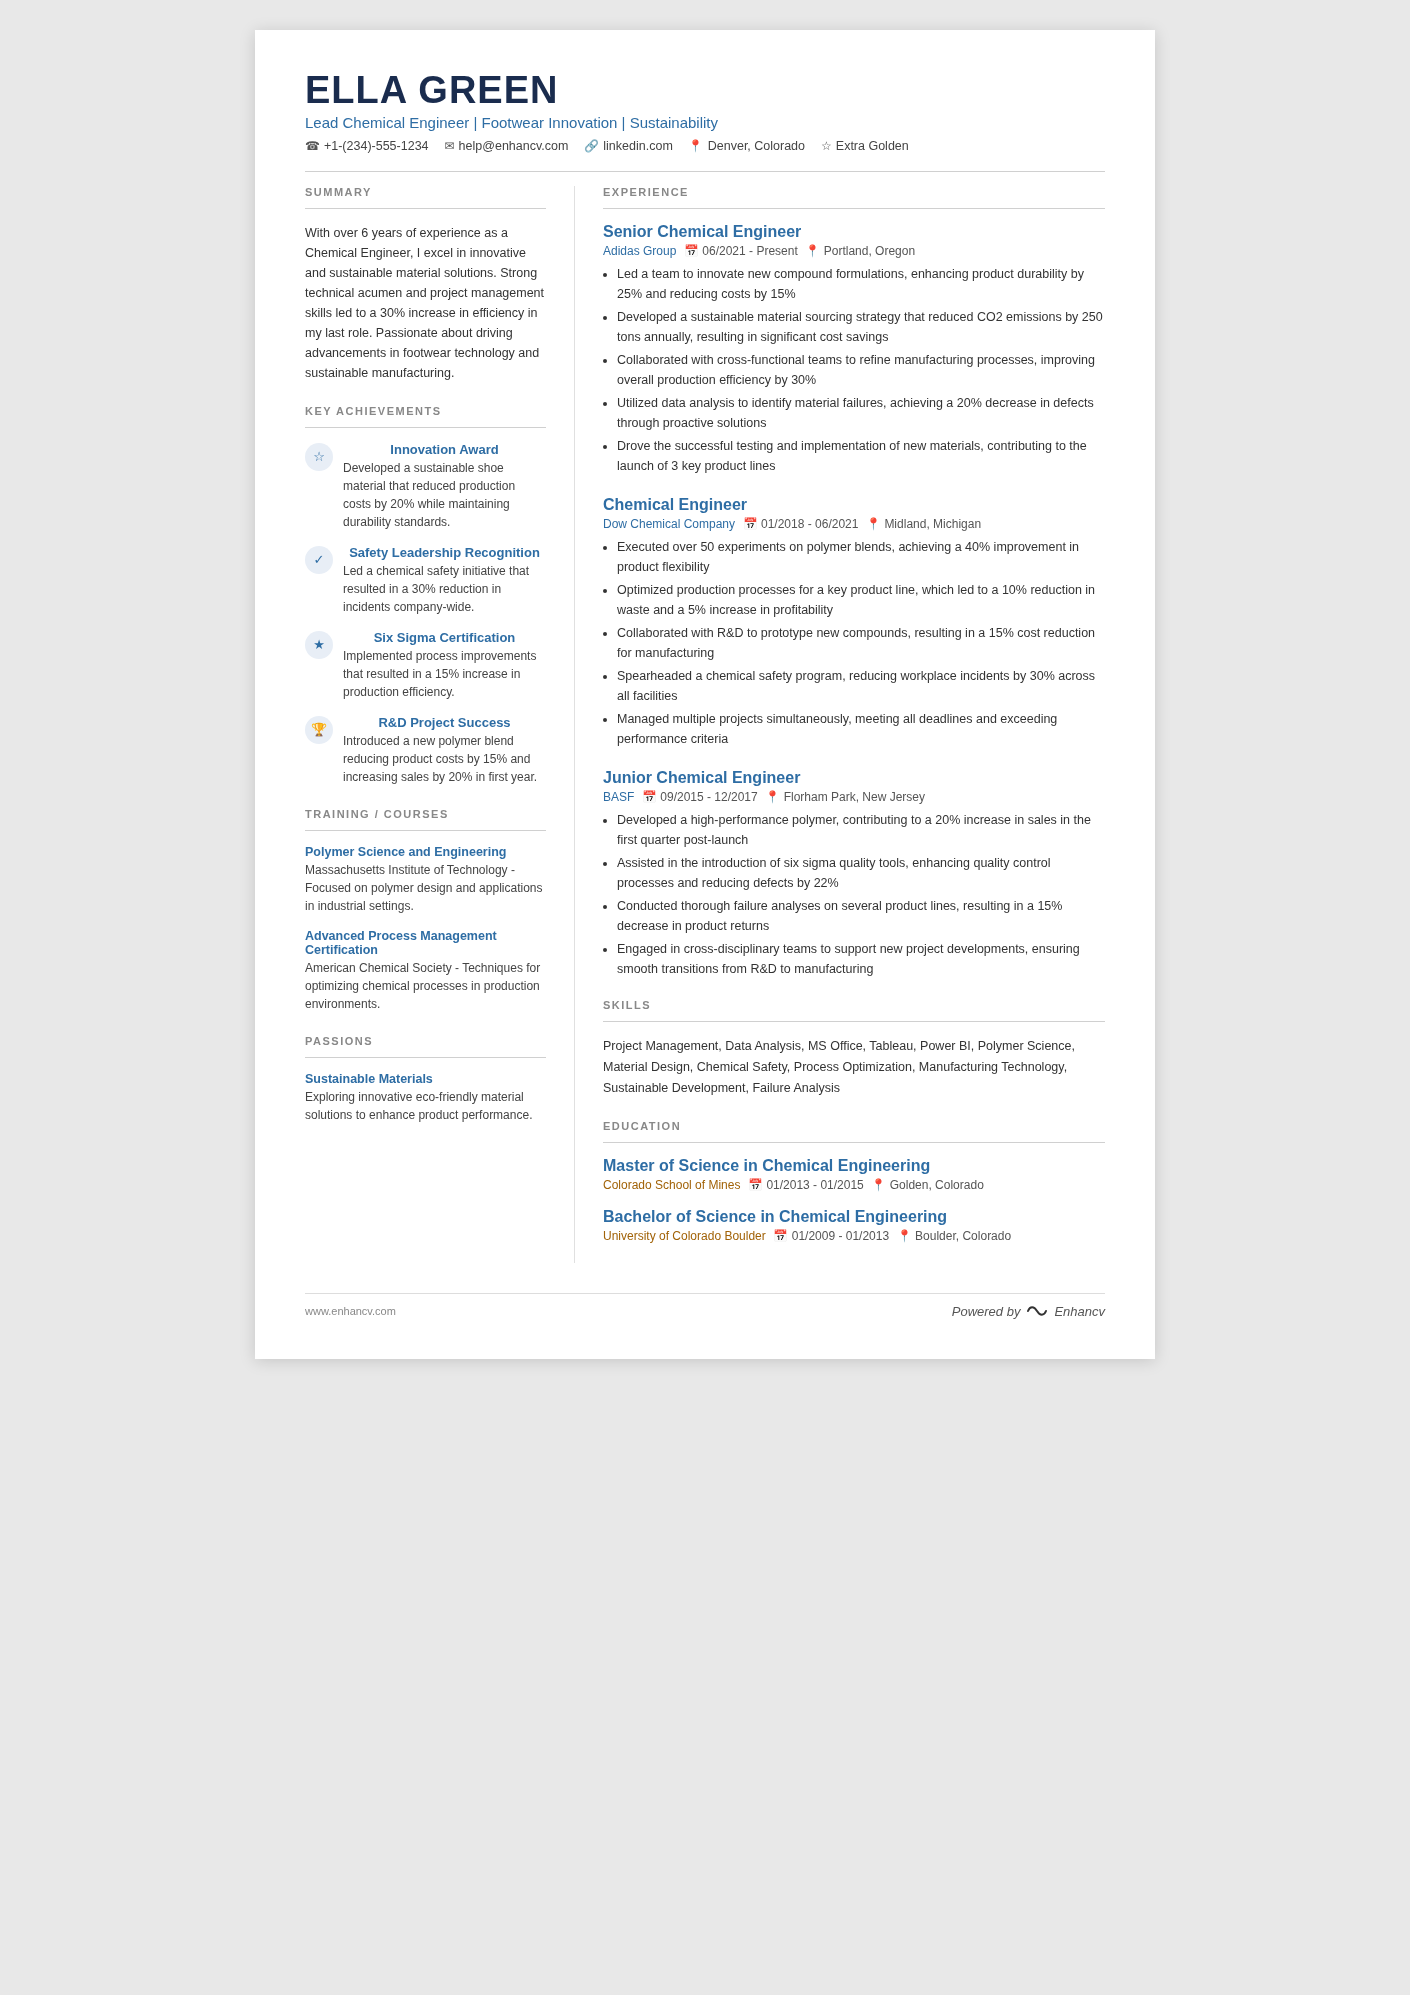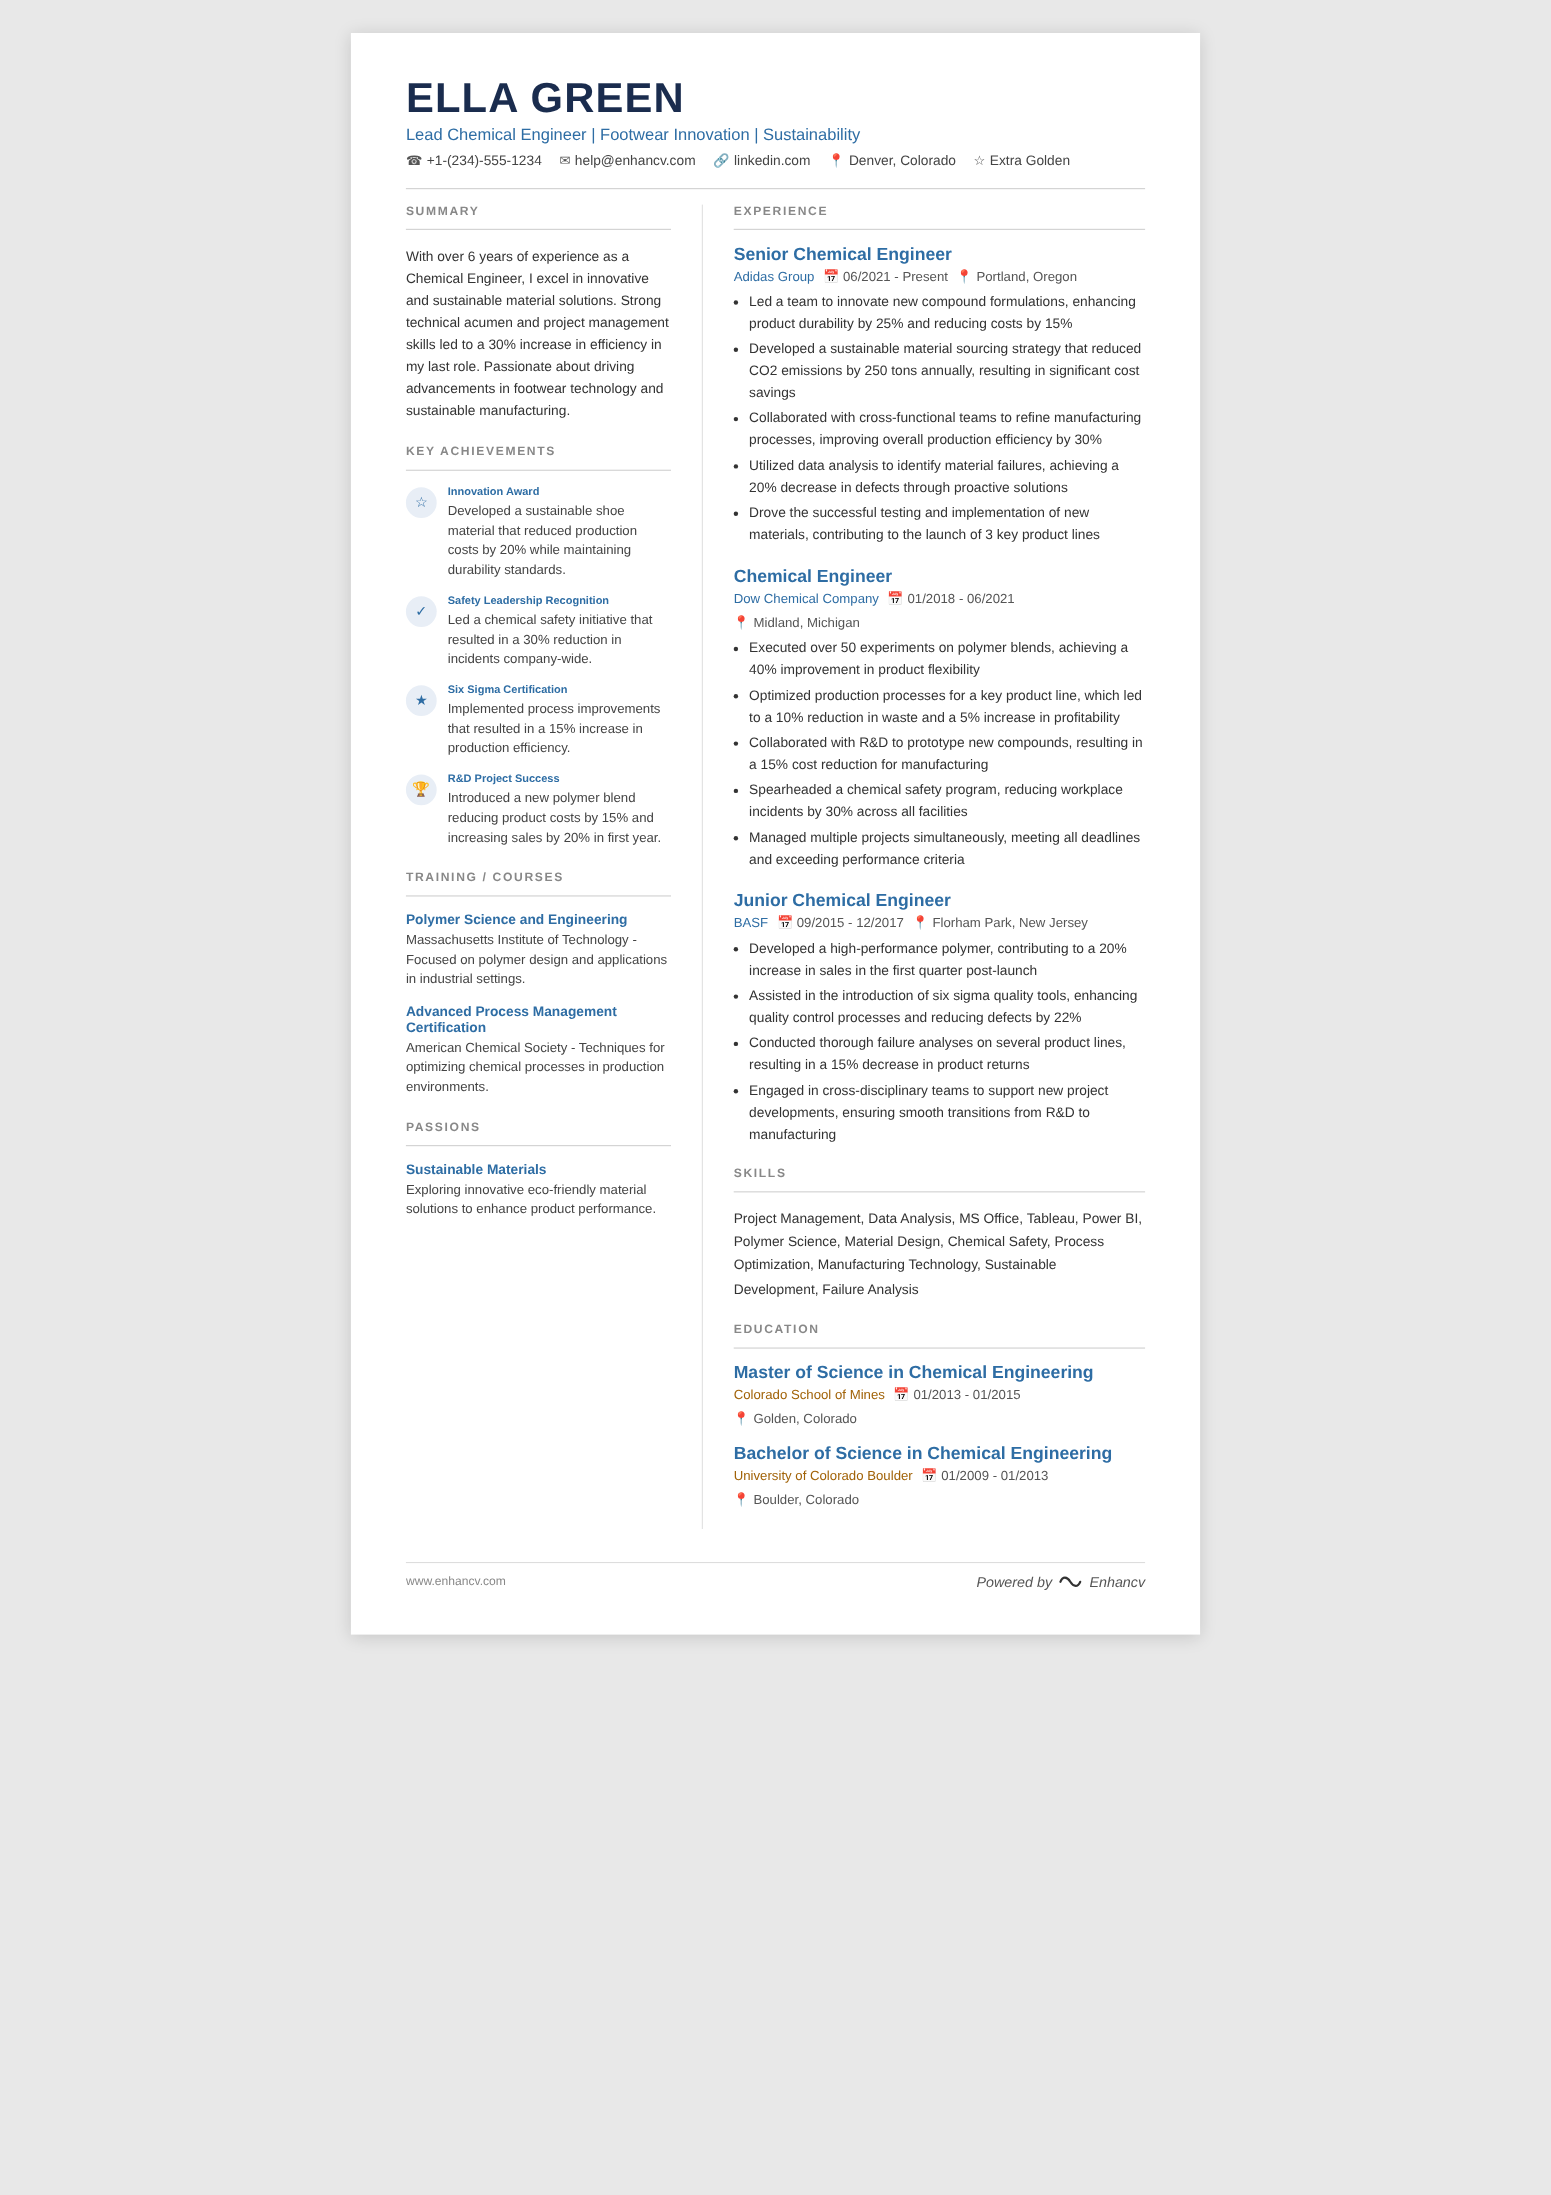--- a/index.html
+++ b/index.html
@@ -5,21 +5,21 @@
     * { margin: 0; padding: 0; box-sizing: border-box; }
     body {
       font-family: Arial, sans-serif;
       background: #e8e8e8;
       display: flex;
       justify-content: center;
       padding: 30px 0;
     }
     .resume-page {
       background: #fff;
-      width: 772px;
+      width: 900px;
       min-height: 1270px;
       padding: 40px 50px 40px 50px;
       box-shadow: 0 2px 15px rgba(0,0,0,0.15);
       position: relative;
     }
     .header-section {
       margin-bottom: 16px;
     }
     .name {
       font-size: 38px;
@@ -104,24 +104,25 @@
       font-size: 13px;
       flex-shrink: 0;
       margin-top: 1px;
     }
     .icon-star-outline { background: #e8eef6; color: #2e6da4; }
     .icon-check { background: #e8eef6; color: #2e6da4; }
     .icon-star-filled { background: #e8eef6; color: #2e6da4; }
     .icon-trophy { background: #e8eef6; color: #2e6da4; }
     .achievement-content {}
     .achievement-title {
-      font-size: 10px;
+      font-size: 13px;
       font-weight: bold;
       color: #2e6da4;
       margin-bottom: 2px;
+      text-align: center;
     }
     .achievement-desc {
       font-size: 12px;
       color: #444;
       line-height: 1.5;
     }
     .course-item {
       margin-bottom: 14px;
     }
     .course-title {

